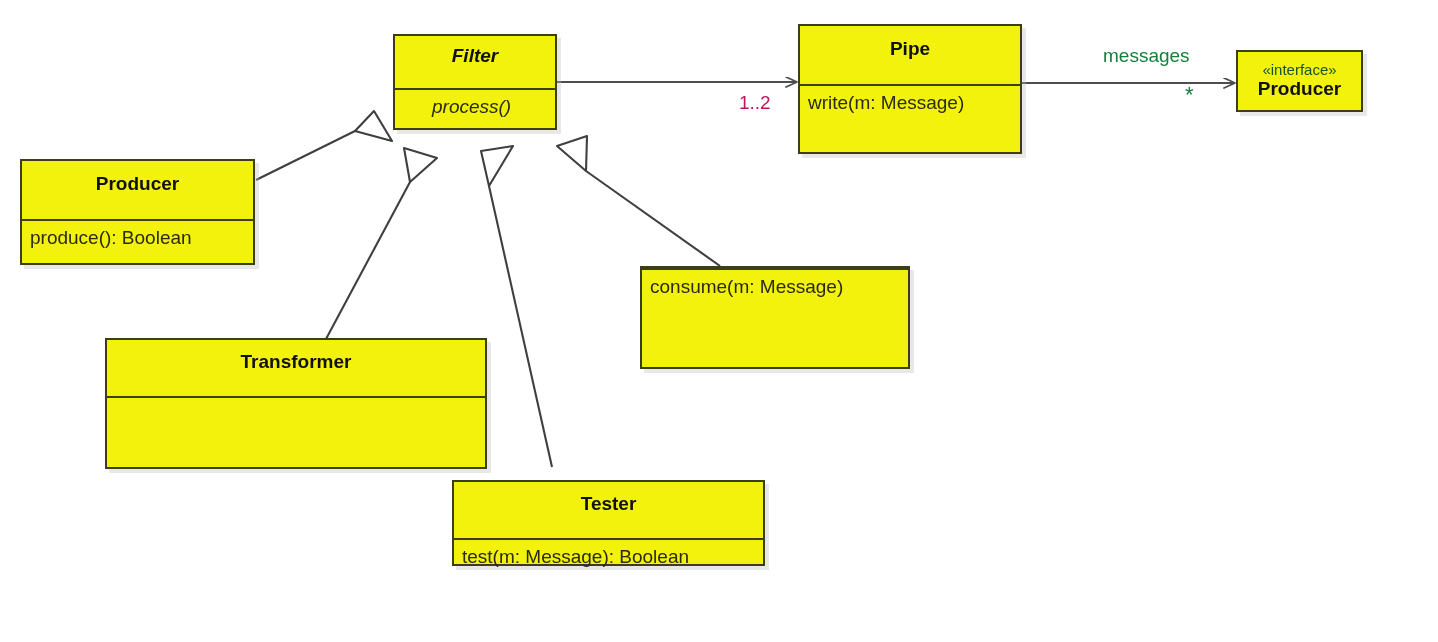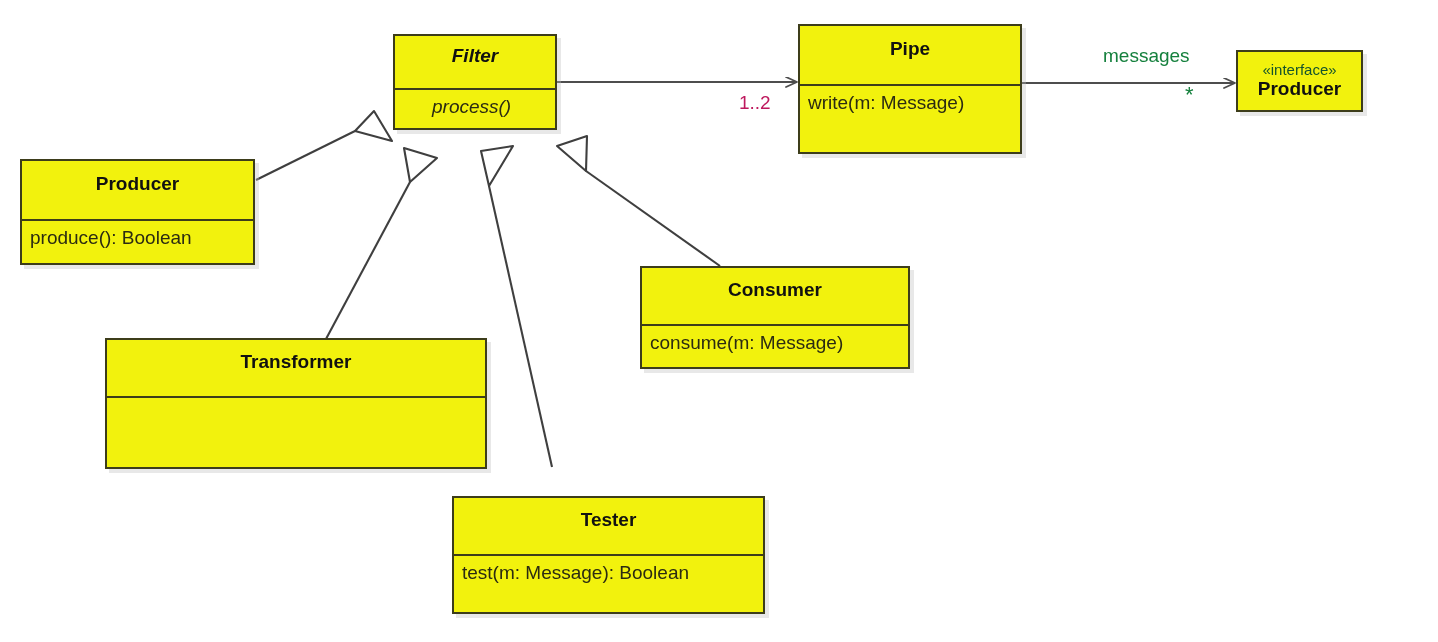--- a/index.html
+++ b/index.html
@@ -150,26 +150,25 @@
     <div class="uml-sep"></div>
     <div class="uml-ops">produce(): Boolean</div>
   </div>
 
   <div class="uml-class" style="left:105px; top:338px; width:382px; height:131px;">
     <div class="uml-name" style="height:44px; line-height:32px;">Transformer</div>
     <div class="uml-sep"></div>
   </div>
 
   <div class="uml-class" style="left:640px; top:266px; width:270px; height:103px;">
-    <div class="uml-name" style="height:44px; line-height:32px;">Consumer</div>
     <div class="uml-sep"></div>
     <div class="uml-ops">consume(m: Message)</div>
   </div>
 
-  <div class="uml-class" style="left:452px; top:496px; width:313px; height:118px;">
+  <div class="uml-class" style="left:452px; top:480px; width:313px; height:86px;">
     <div class="uml-name" style="height:44px; line-height:32px;">Tester</div>
     <div class="uml-sep"></div>
     <div class="uml-ops">test(m: Message): Boolean</div>
   </div>
 
   <div class="edge-label mult" style="left:739px; top:92px;">1..2</div>
 
   <div class="edge-label" style="left:1103px; top:45px;">messages</div>
 
   <div class="edge-label star" style="left:1185px; top:82px;">*</div>

